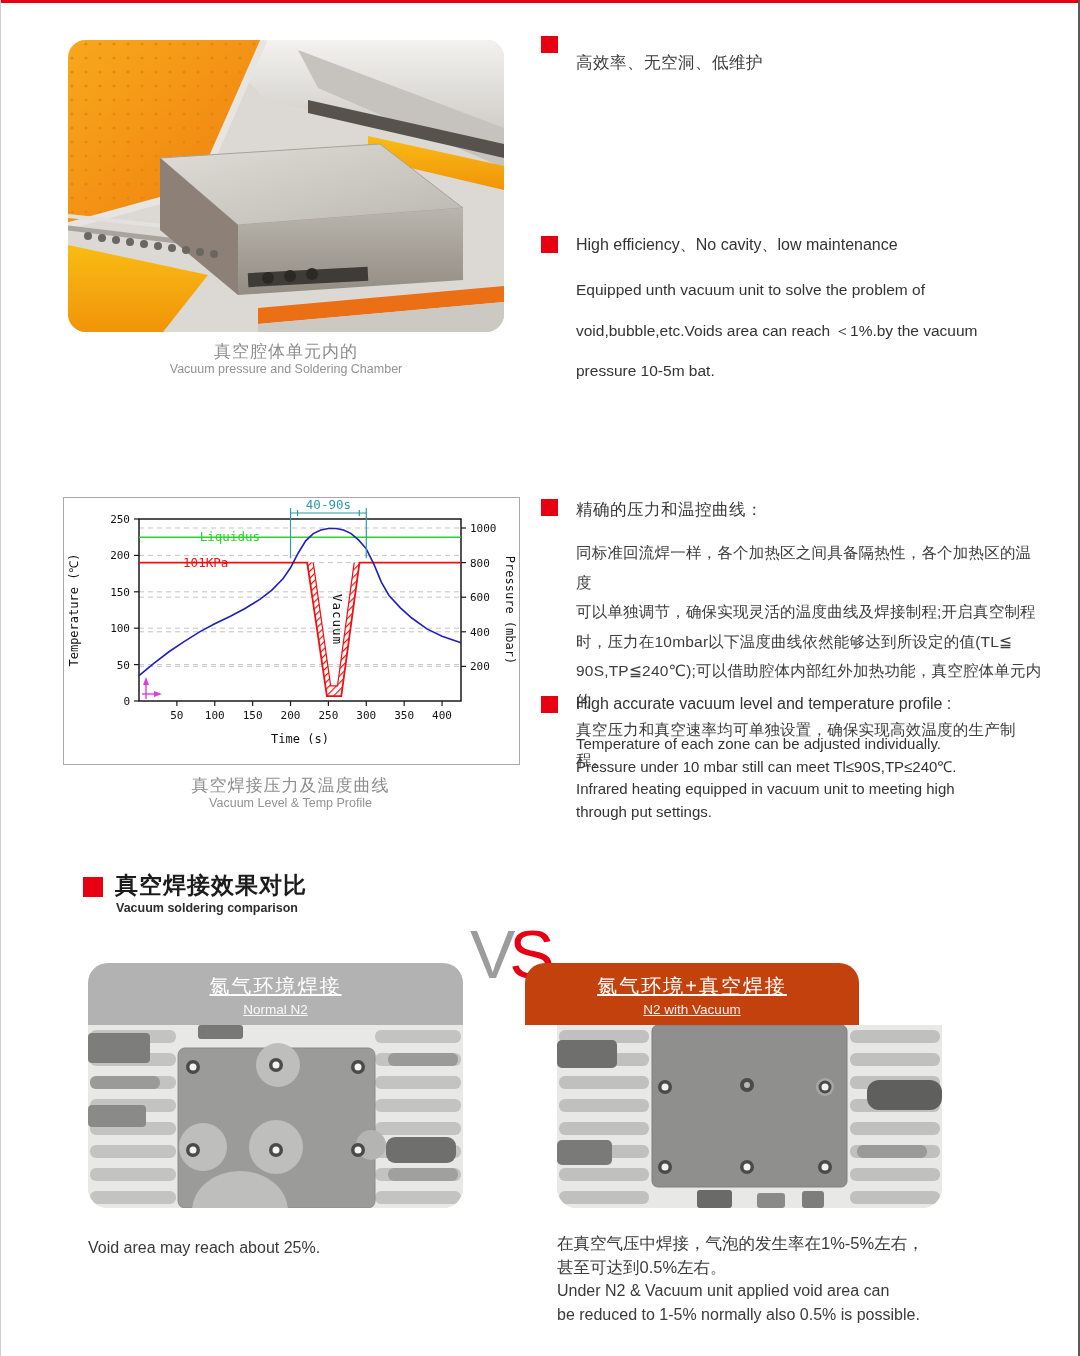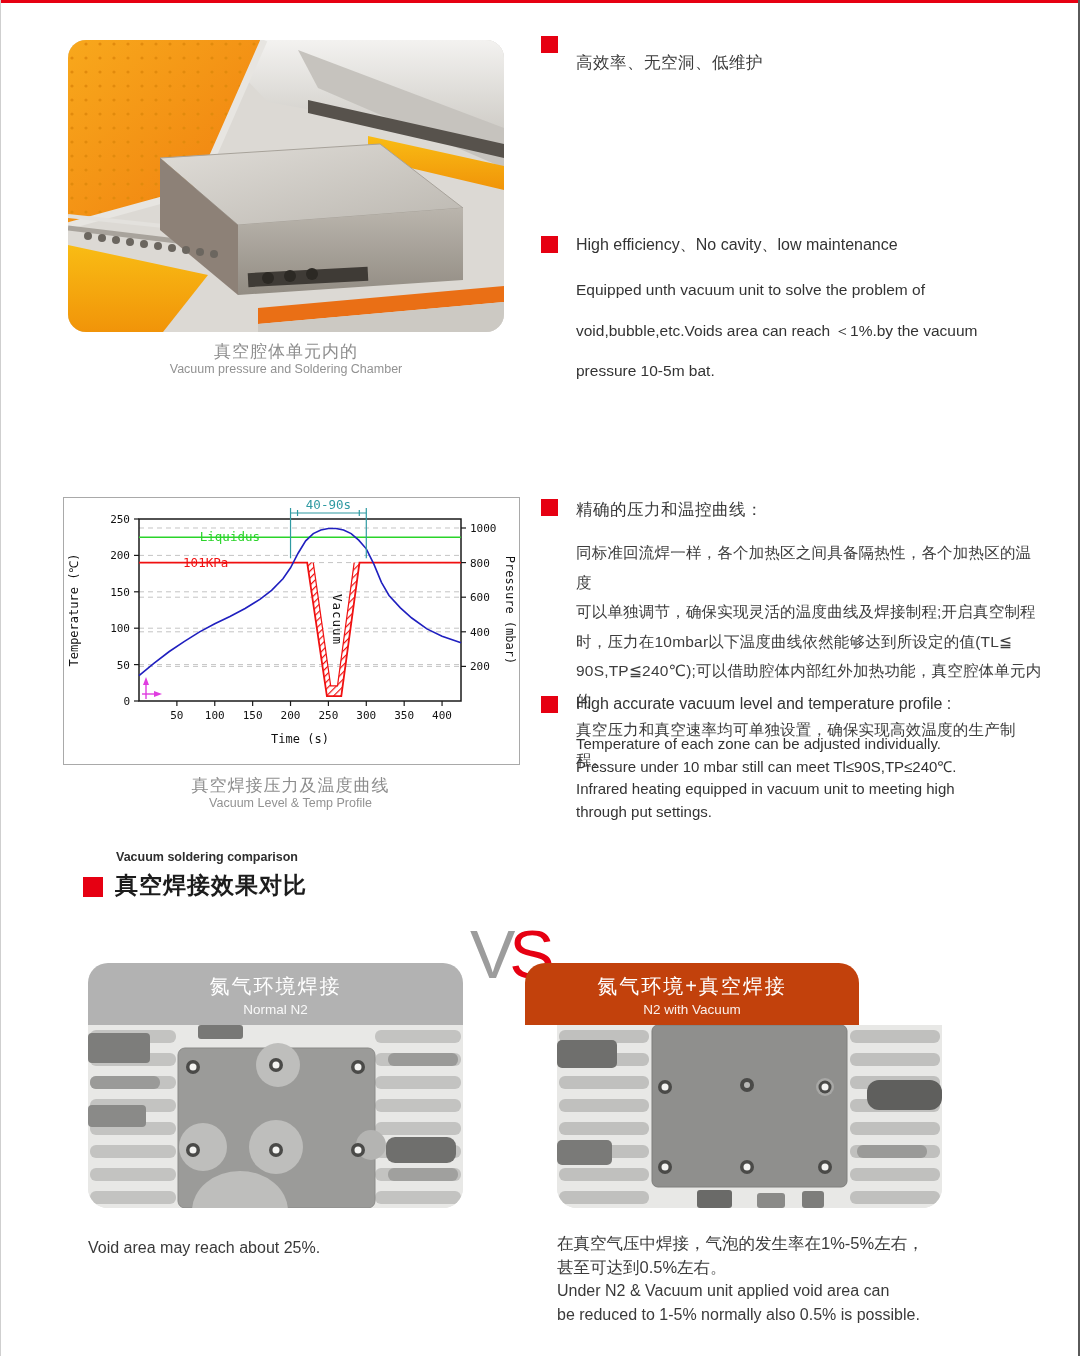--- a/index.html
+++ b/index.html
@@ -38,21 +38,21 @@
   .vac{font:12.5px "DejaVu Sans Mono",monospace;fill:#111;letter-spacing:1px;}
   .tline{fill:none;stroke:#1f1fbf;stroke-width:1.6;}
   .pline{fill:none;stroke:#f01010;stroke-width:1.8;}
   .pline2{fill:none;stroke:#f01010;stroke-width:1.2;}
 
   
   #cmp-title{font-size:23px;color:#1c1c1c;font-weight:bold;letter-spacing:1px;}
   #cmp-sub{font-size:12.5px;color:#2e2e2e;font-weight:bold;}
   #vs{font-size:68px;font-weight:300;letter-spacing:-6px;line-height:68px;}
   #vs .v{color:#9c9c9c;} #vs .s{color:#e60012;}
-  .card-head{border-radius:20px 20px 0 0;color:#ffffff;text-align:center;}
+  .card-head{border-radius:20px 20px 0 0;color:#ffffff;text-align:center;text-decoration:underline;}
   .card-head .zh{font-size:20px;letter-spacing:2px;padding-top:10px;}
   .card-head .en{font-size:13.5px;opacity:.92;margin-top:2px;}
   .xray{overflow:hidden;border-radius:0 0 20px 20px;background:#e7e7e5;}
   .cap{font-size:16px;color:#3a3a3a;line-height:24px;}
   .cap .zh{font-size:16.5px;}
 </style>
 </head>
 <body>
 
 <div id="page">
@@ -227,21 +227,21 @@
   <div class="abs blk-title-en" style="left:576px;top:695px;">High accurate vacuum level and temperature profile :</div>
   <div class="abs para-en" style="left:576px;top:733px;width:470px;">
     <div>Temperature of each zone can be adjusted individually.</div>
     <div>Pressure under 10 mbar still can meet Tl≤90S,TP≤240℃.</div>
     <div>Infrared heating equipped in vacuum unit to meeting high</div>
     <div>through put settings.</div>
   </div>
 
   <div class="abs bullet" style="left:83px;top:877px;width:20px;height:20px;"></div>
   <div class="abs" id="cmp-title" style="left:115px;top:870px;">真空焊接效果对比</div>
-  <div class="abs" id="cmp-sub" style="left:116px;top:850px;">Vacuum soldering comparison</div>
+  <div class="abs" id="cmp-sub" style="left:116px;top:901px;">Vacuum soldering comparison</div>
 
   <div class="abs" id="vs" style="left:470px;top:920px;text-align:right;">
     <span class="v">V</span><span class="s">S</span>
   </div>
 
   <div class="abs card-head" style="left:88px;top:963px;width:375px;height:62px;background:#b2b2b2;">
     <div class="zh">氮气环境焊接</div>
     <div class="en">Normal N2</div>
   </div>
   <div class="abs xray" style="left:88px;top:1025px;width:375px;height:183px;">

